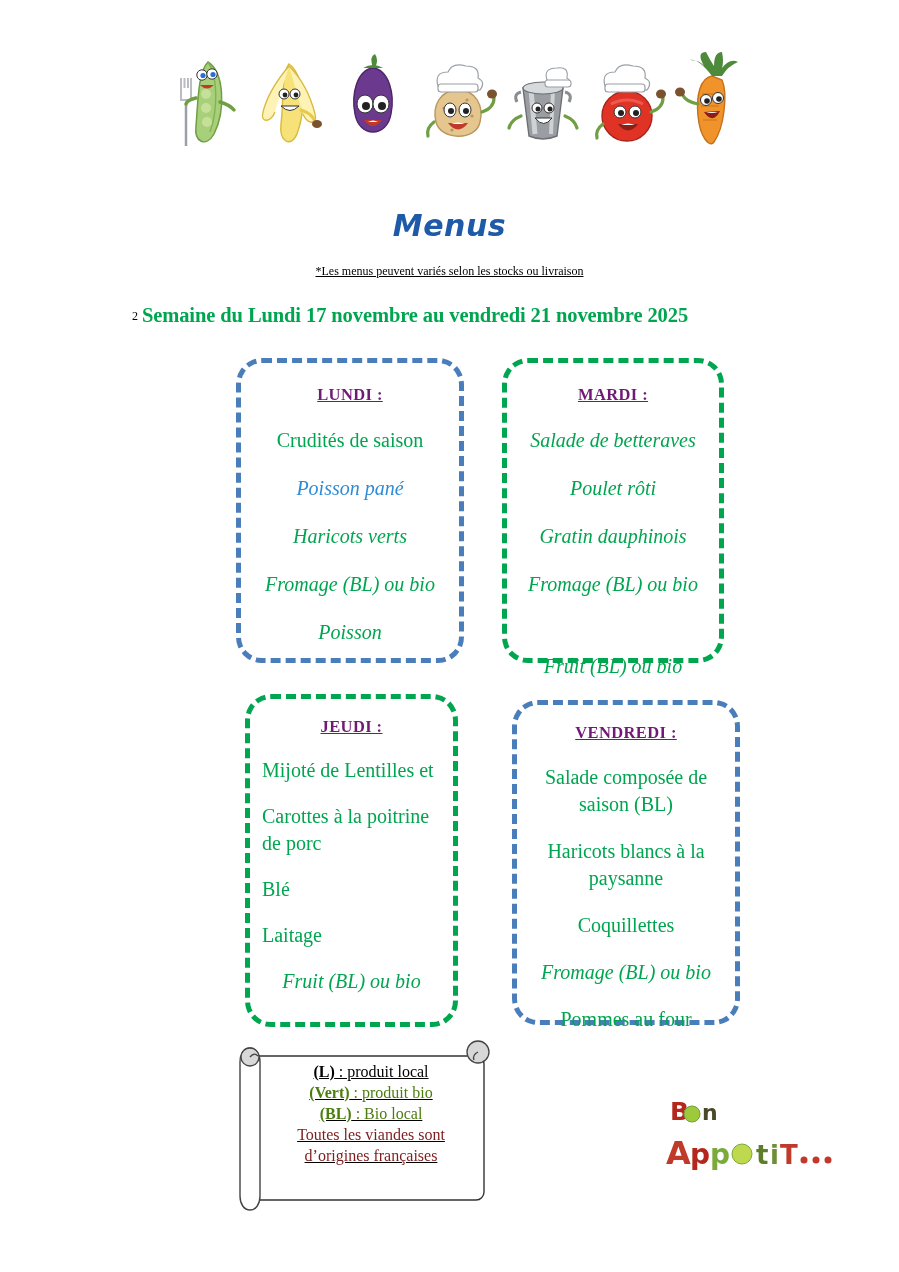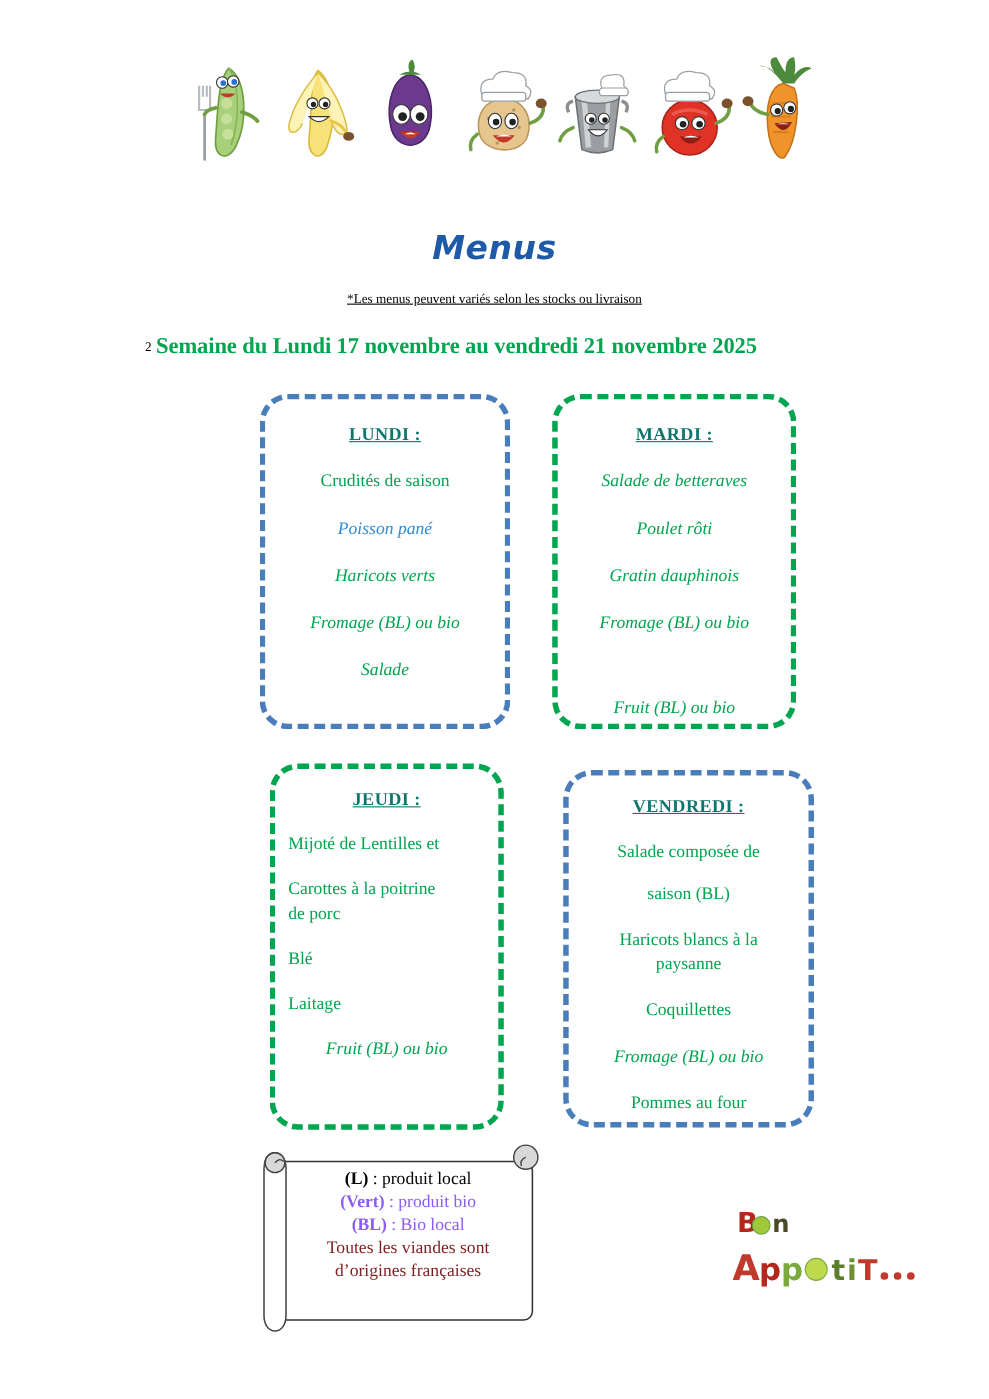--- a/index.html
+++ b/index.html
@@ -86,26 +86,26 @@
     border-radius: 26px;
     background: #fff;
   }
   .day-box.blue  { border: 5px dashed #4A7EBB; }
   .day-box.green { border: 5px dashed #00A550; }
 
   .day-header {
     text-align: center;
     font-size: 16.5px;
     font-weight: bold;
-    color: #0f766e;
+    color: #701a75;
     text-decoration: underline;
     letter-spacing: .4px;
   }
   .menu-item {
-    font-size: 16px;
+    font-size: 20px;
     color: #00A550;
     text-align: center;
     line-height: 1.25;
     font-family: Liberation Serif, serif;
   }
   .menu-item.italic { font-style: italic; }
   .menu-item.blue   { color: #2E8BD6; }
   .menu-item.left   { text-align: left; }
 
   #box-lundi    { left: 236px; top: 358px; width: 228px; height: 305px; padding: 22px 12px 0; }
@@ -128,23 +128,24 @@
     width: 256px; height: 178px;
   }
   #legend-scroll .scroll-svg { position: absolute; inset: 0; }
   #legend-text {
     position: absolute;
     left: 26px; top: 22px;
     width: 218px;
     text-align: center;
     font-size: 16px;
     line-height: 1.31;
+    text-decoration: underline;
   }
   .lg-black { color: #000; }
-  .lg-green { color: #8b5cf6; }
+  .lg-green { color: #4d7c0f; }
   .lg-blue  { color: #7f1d1d; }
   .lg-b     { font-weight: bold; }
 
   
   #bon-appetit {
     position: absolute;
     left: 666px; top: 1090px;
     width: 190px; height: 90px;
   }
   #bon-appetit svg { width: 100%; height: 100%; }
@@ -290,21 +291,21 @@
 <div id="week-line">
   <span class="week-marker">2</span><span class="week-text">Semaine du Lundi 17 novembre au vendredi 21 novembre 2025</span>
 </div>
 
 <div class="day-box blue" id="box-lundi">
   <div class="day-header">LUNDI :</div>
   <div class="menu-item">Crudités de saison</div>
   <div class="menu-item italic blue">Poisson pané</div>
   <div class="menu-item italic">Haricots verts</div>
   <div class="menu-item italic">Fromage (BL) ou bio</div>
-  <div class="menu-item italic">Salade</div>
+  <div class="menu-item italic">Poisson</div>
 </div>
 
 <div class="day-box green" id="box-mardi">
   <div class="day-header">MARDI :</div>
   <div class="menu-item italic">Salade de betteraves</div>
   <div class="menu-item italic">Poulet rôti</div>
   <div class="menu-item italic">Gratin dauphinois</div>
   <div class="menu-item italic">Fromage (BL) ou bio</div>
   <div class="menu-item italic spacer-before">Fruit (BL) ou bio</div>
 </div>
@@ -315,21 +316,21 @@
   <div class="menu-item left">Carottes à la poitrine</div>
   <div class="menu-item left tight">de porc</div>
   <div class="menu-item left">Blé</div>
   <div class="menu-item left">Laitage</div>
   <div class="menu-item italic">Fruit (BL) ou bio</div>
 </div>
 
 <div class="day-box blue" id="box-vendredi">
   <div class="day-header">VENDREDI :</div>
   <div class="menu-item">Salade composée de</div>
-  <div class="menu-item tight" style="margin-top:18px">saison (BL)</div>
+  <div class="menu-item tight" style="margin-top:2px">saison (BL)</div>
   <div class="menu-item">Haricots blancs à la</div>
   <div class="menu-item" style="margin-top:2px">paysanne</div>
   <div class="menu-item">Coquillettes</div>
   <div class="menu-item italic">Fromage (BL) ou bio</div>
   <div class="menu-item">Pommes au four</div>
 </div>
 
 <div id="legend-scroll">
   <svg class="scroll-svg" viewBox="0 0 256 178">
     <path d="M14 16 H240 a8 8 0 0 1 8 8 V152 a8 8 0 0 1 -8 8 H14 Z" fill="#ffffff" stroke="#333" stroke-width="1.4"></path>

